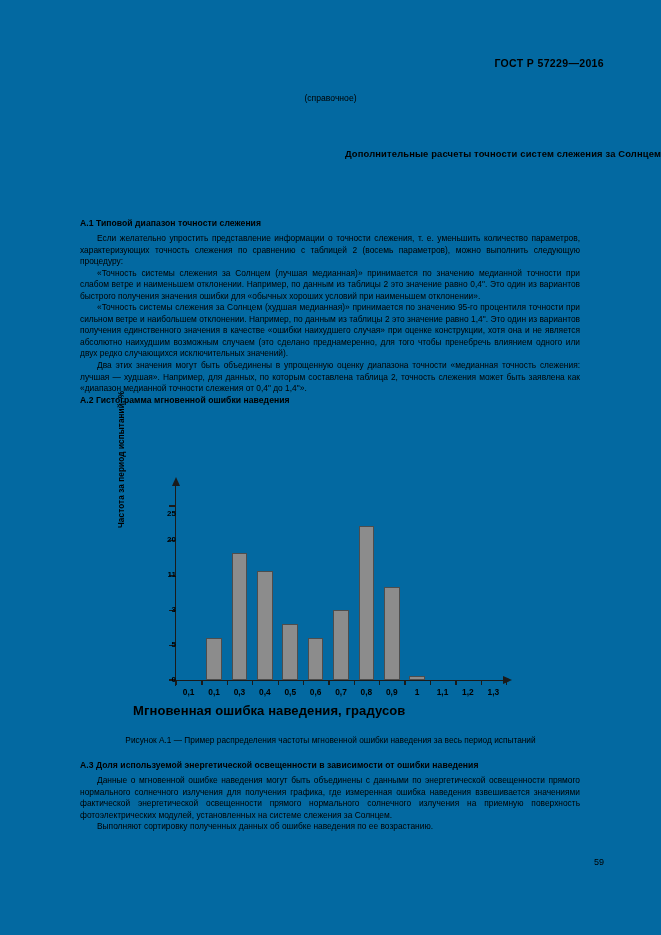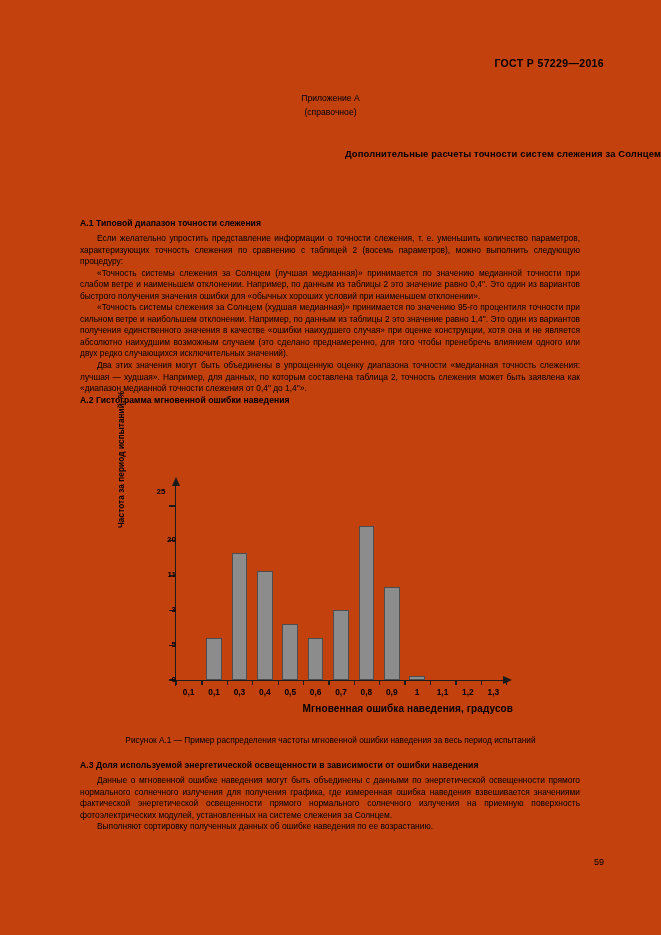--- a/index.html
+++ b/index.html
@@ -13,21 +13,21 @@
     position: relative;
     font-family: "Liberation Sans", sans-serif;
     color: #000000;
     overflow: hidden;
   }
   .page {
     position: absolute;
     left: 0; top: 0;
     width: 661px;
     height: 935px;
-    background: #c2410c;
+    background: #0369a1;
   }
   .header {
     position: absolute;
     right: 57px;
     top: 57px;
     font-size: 10.5px;
     font-weight: bold;
     letter-spacing: 0.35px;
     white-space: nowrap;
   }
@@ -178,22 +178,22 @@
     font-size: 8.2px;
     font-weight: bold;
     white-space: nowrap;
     letter-spacing: 0.1px;
   }
   .xlabel {
     position: absolute;
     left: 0;
     top: 219px;
     width: 380px;
-    text-align: right;
-    font-size: 10px;
+    text-align: left;
+    font-size: 13px;
     font-weight: bold;
     letter-spacing: 0.1px;
   }
   .fig-caption {
     position: absolute;
     left: 0;
     top: 735px;
     width: 661px;
     text-align: center;
     font-size: 8.3px;
@@ -212,21 +212,20 @@
   }
 </style>
 </head>
 <body>
 
 <div class="page">
 
   <div class="header">ГОСТ Р 57229—2016</div>
 
   <div class="appendix-block">
-    <div>Приложение А</div>
     <div>(справочное)</div>
   </div>
 
   <div class="doc-title">Дополнительные расчеты точности систем слежения за Солнцем</div>
 
   <div class="content">
     <h3 class="sec">А.1 Типовой диапазон точности слежения</h3>
     <p class="para">Если желательно упростить представление информации о точности слежения, т. е. уменьшить количество параметров, характеризующих точность слежения по сравнению с таблицей 2 (восемь параметров), можно выполнить следующую процедуру:</p>
     <p class="para">«Точность системы слежения за Солнцем (лучшая медианная)» принимается по значению медианной точности при слабом ветре и наименьшем отклонении. Например, по данным из таблицы 2 это значение равно 0,4". Это один из вариантов быстрого получения значения ошибки для «обычных хороших условий при наименьшем отклонении».</p>
     <p class="para">«Точность системы слежения за Солнцем (худшая медианная)» принимается по значению 95-го процентиля точности при сильном ветре и наибольшем отклонении. Например, по данным из таблицы 2 это значение равно 1,4". Это один из вариантов получения единственного значения в качестве «ошибки наихудшего случая» при оценке конструкции, хотя она и не является абсолютно наихудшим возможным случаем (это сделано преднамеренно, для того чтобы пренебречь влиянием одного или двух редко случающихся исключительных значений).</p>
@@ -247,21 +246,21 @@
           <div class="ytick-label" style="top: 191.5px;">0</div>
           <div class="ytick" style="top: 160.535px;"></div>
           <div class="ytick-label" style="top: 156.685px;">5</div>
           <div class="ytick" style="top: 125.72px;"></div>
           <div class="ytick-label" style="top: 121.87px;">3</div>
           <div class="ytick" style="top: 90.9056px;"></div>
           <div class="ytick-label" style="top: 87.0556px;">11</div>
           <div class="ytick" style="top: 56.0907px;"></div>
           <div class="ytick-label" style="top: 52.2407px;">20</div>
           <div class="ytick" style="top: 21.2759px;"></div>
-          <div class="ytick-label" style="top: 4px; text-align: center;">25</div>
+          <div class="ytick-label" style="top: 26px;">25</div>
         </div>
       <div id="xticks">
           <div class="xtick" style="left: 43px;"></div>
           <div class="xtick" style="left: 68.3846px;"></div>
           <div class="xtick" style="left: 93.7692px;"></div>
           <div class="xtick" style="left: 119.154px;"></div>
           <div class="xtick" style="left: 144.538px;"></div>
           <div class="xtick" style="left: 169.923px;"></div>
           <div class="xtick" style="left: 195.308px;"></div>
           <div class="xtick" style="left: 220.692px;"></div>

